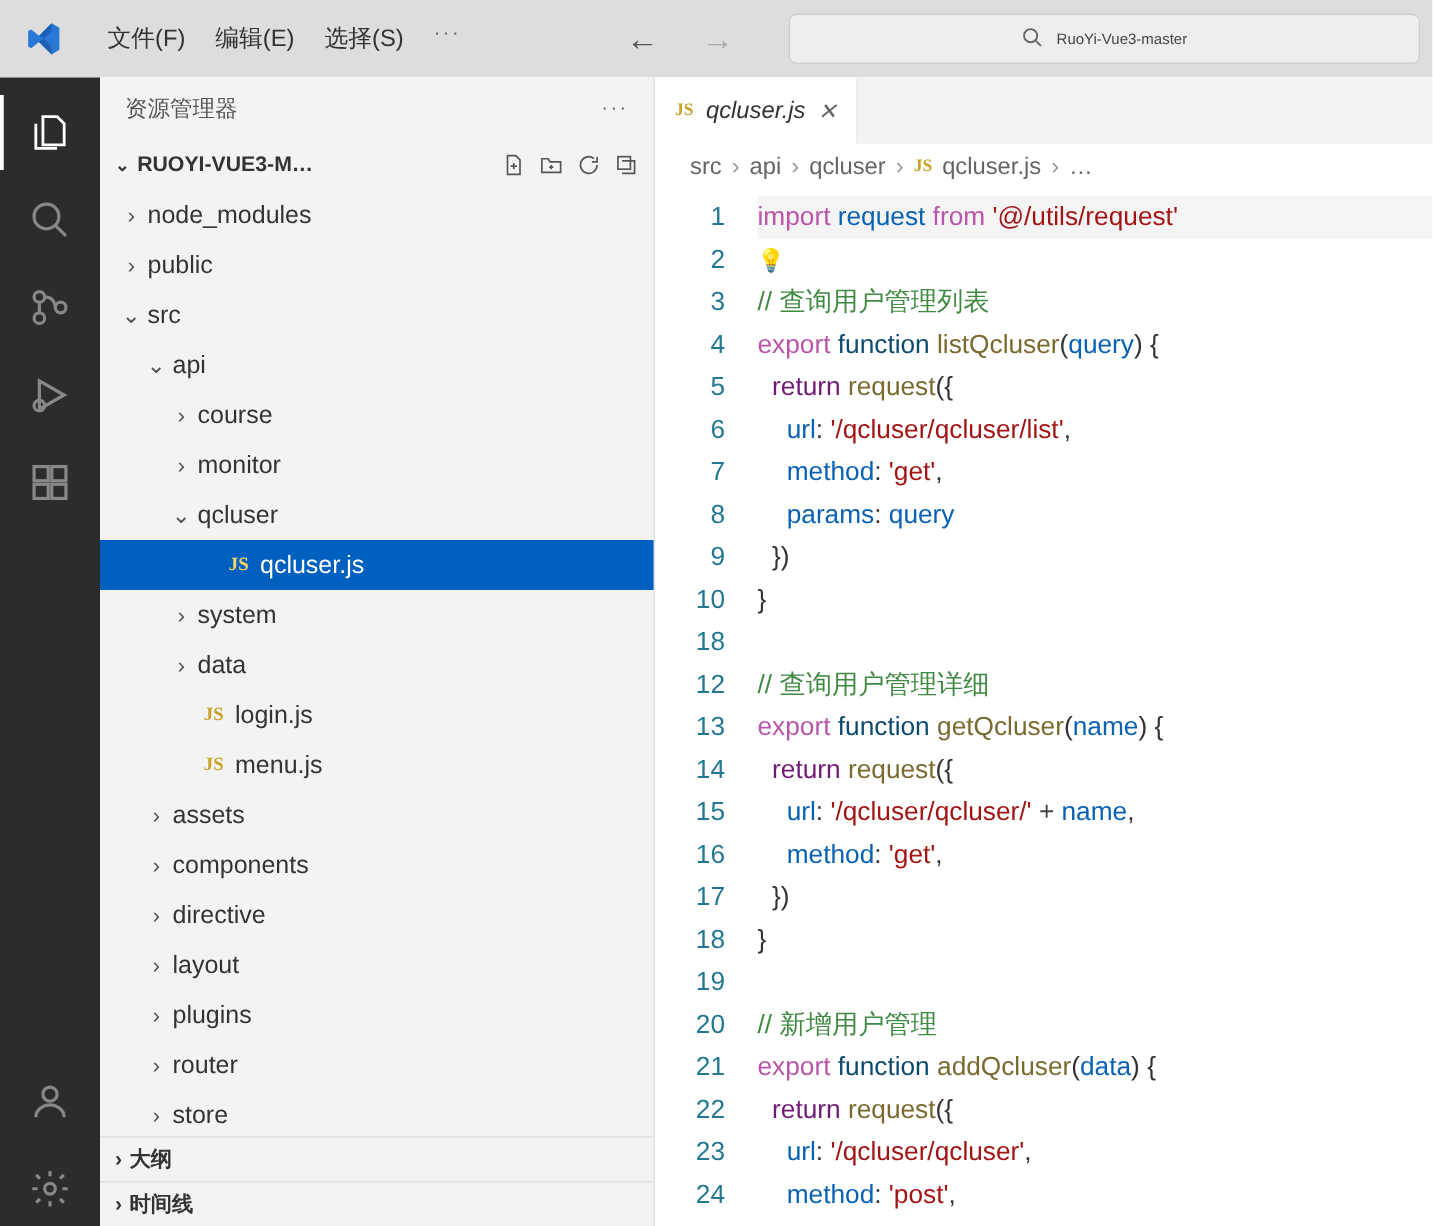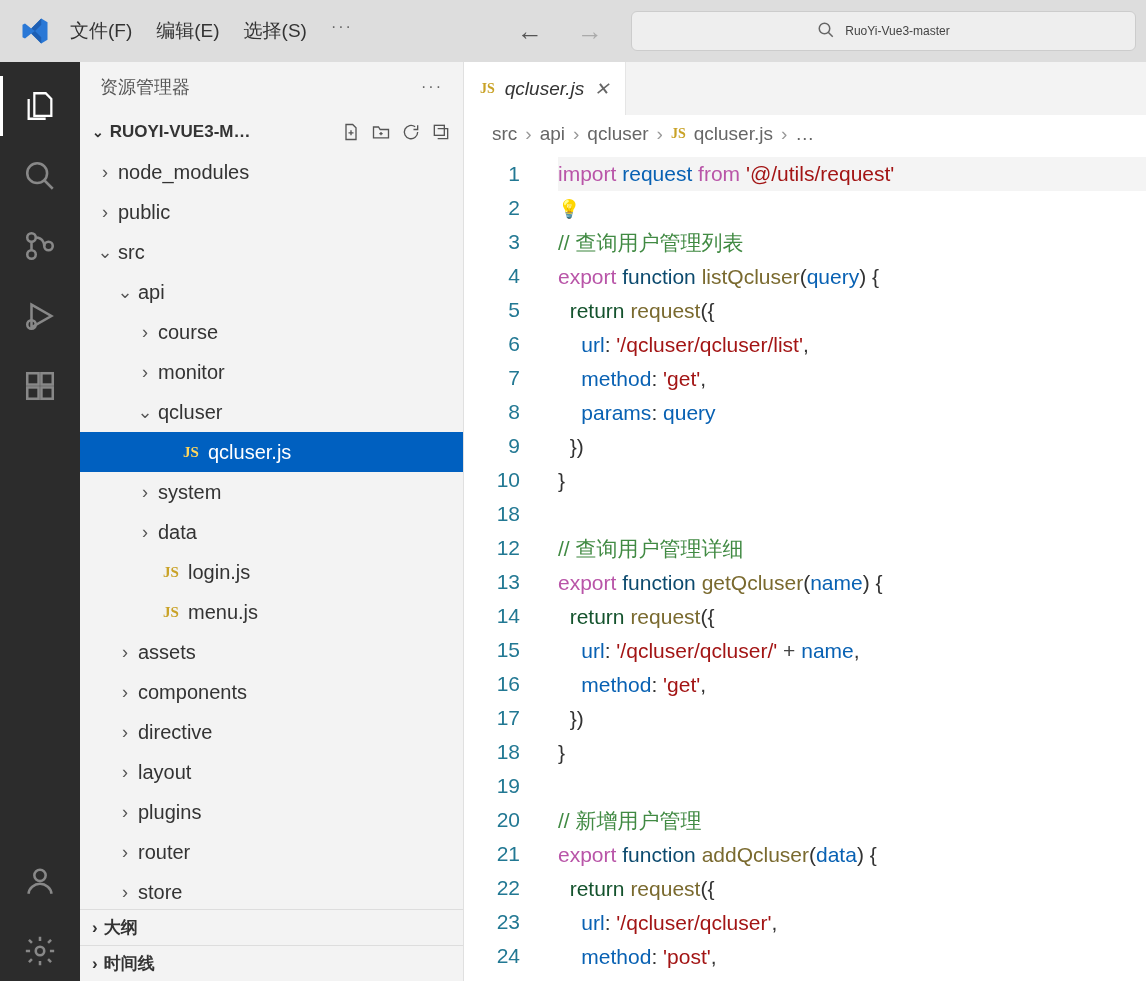--- a/index.html
+++ b/index.html
@@ -1,34 +1,34 @@
 <!DOCTYPE html>
 <html><head>
 <meta charset="utf-8">
 <style>
 * { margin:0; padding:0; box-sizing:border-box; font-family:"Segoe UI",sans-serif; }
 body { width:1146px; height:981px; display:flex; flex-direction:column; background:#fff; overflow:hidden; }
-.titlebar { height:62px; background:#dddddd; display:flex; align-items:center; padding:0 10px; gap:8px; }
+.titlebar { height:62px; background:#dddddd; display:flex; align-items:center; padding:0 10px; gap:24px; }
 .logo { width:30px; height:30px; display:flex; align-items:center; justify-content:center; margin:0 10px; }
 .menubar { display:flex; gap:20px; font-size:19px; color:#333; }
 .menubar span { cursor:pointer; padding:4px 2px; }
 .menu-more { font-size:16px; color:#666; letter-spacing:2px; padding:0 10px; cursor:pointer; }
 .nav-arrows { display:flex; gap:18px; margin-left:auto; margin-right:12px; }
 .arrow { font-size:26px; color:#555; cursor:pointer; padding:2px 8px; }
 .arrow.dim { color:#aaa; }
 .searchbox { width:505px; height:40px; background:#eeeeee; border:1px solid #ccc; border-radius:6px; display:flex; align-items:center; justify-content:center; font-size:12px; color:#444; }
 .searchbox .sicon { margin-right:10px; }
 .main { flex:1; display:flex; min-height:0; }
 .activitybar { width:80px; background:#2c2c2c; display:flex; flex-direction:column; align-items:center; padding-top:14px; gap:10px; }
 .activitybar .ab-item { width:60px; height:60px; display:flex; align-items:center; justify-content:center; cursor:pointer; color:#888; position:relative; }
 .activitybar .ab-item.active { color:#fff; }
 .activitybar .ab-item.active::before { content:""; position:absolute; left:-10px; top:0; bottom:0; width:3px; background:#fff; }
 .activitybar .spacer { flex:1; }
 .activitybar svg { width:34px; height:34px; }
-.sidebar { width:384px; background:#f3f3f3; display:flex; flex-direction:column; border-right:1px solid #e0e0e0; }
+.sidebar { width:444px; background:#f3f3f3; display:flex; flex-direction:column; border-right:1px solid #e0e0e0; }
 .sb-header { height:50px; display:flex; align-items:center; padding:0 20px; justify-content:space-between; font-size:18px; color:#555; }
 .sb-header .more { font-size:16px; letter-spacing:2px; cursor:pointer; color:#666; }
 .sb-project { height:40px; display:flex; align-items:center; padding:0 12px; font-size:17px; font-weight:bold; color:#333; gap:6px; }
 .sb-project .chev { font-size:14px; }
 .sb-project .actions { margin-left:auto; display:flex; gap:10px; color:#555; }
 .sb-project .actions svg { width:20px; height:20px; cursor:pointer; }
 .tree { flex:1; overflow:hidden; font-size:20px; color:#333; }
 .tree .row { height:40px; display:flex; align-items:center; cursor:pointer; white-space:nowrap; }
 .tree .row.selected { background:#0060c0; color:#fff; }
 .tree .row.selected .ficon { filter:none; }
@@ -42,22 +42,22 @@
 .editor { flex:1; display:flex; flex-direction:column; background:#fff; min-width:0; }
 .tabs { height:53px; background:#f3f3f3; display:flex; }
 .tab { display:flex; align-items:center; background:#fff; border-right:1px solid #e5e5e5; padding:0 16px; gap:10px; font-size:19px; font-style:italic; color:#333; cursor:pointer; }
 .tab .ficon { font-style:normal; font-size:14px; font-weight:bold; }
 .tab .close { font-size:18px; color:#666; cursor:pointer; }
 .breadcrumb { height:38px; display:flex; align-items:center; padding:0 28px; font-size:19px; color:#666; gap:8px; }
 .breadcrumb .sep { color:#999; }
 .breadcrumb .ficon { font-size:14px; font-weight:bold; }
 .code { flex:1; display:flex; font-family:Consolas,Menlo,monospace; font-size:21px; line-height:34px; overflow:hidden; }
 .gutter { width:82px; text-align:right; color:#227893; padding-right:26px; padding-top:4px; user-select:none; }
-.codebody { flex:1; padding-top:4px; white-space:pre; color:#333; position:relative;margin-left:12px; }
-.kw-import{color:#b955a8}.kw-from{color:#b955a8}.kw-export{color:#b955a8}.kw-function{color:#0c4a6e}.kw-return{color:#14532d}
+.codebody { flex:1; padding-top:4px; white-space:pre; color:#333; position:relative; }
+.kw-import{color:#b955a8}.kw-from{color:#b955a8}.kw-export{color:#b955a8}.kw-function{color:#0c4a6e}.kw-return{color:#701a75}
 .fn{color:#7a6a2f}.str{color:#a31515}.prm{color:#0861b3}.prop{color:#0861b3}.cmt{color:#418a43}.paren{color:#333}.brace{color:#333}.pl{color:#444}
 .bulb{color:#e8b500;font-size:18px}
 .line1{background:#f4f4f4}
 </style>
 </head>
 <body>
 
 <div class="titlebar">
   <div class="logo">
     <svg viewBox="0 0 24 24">

